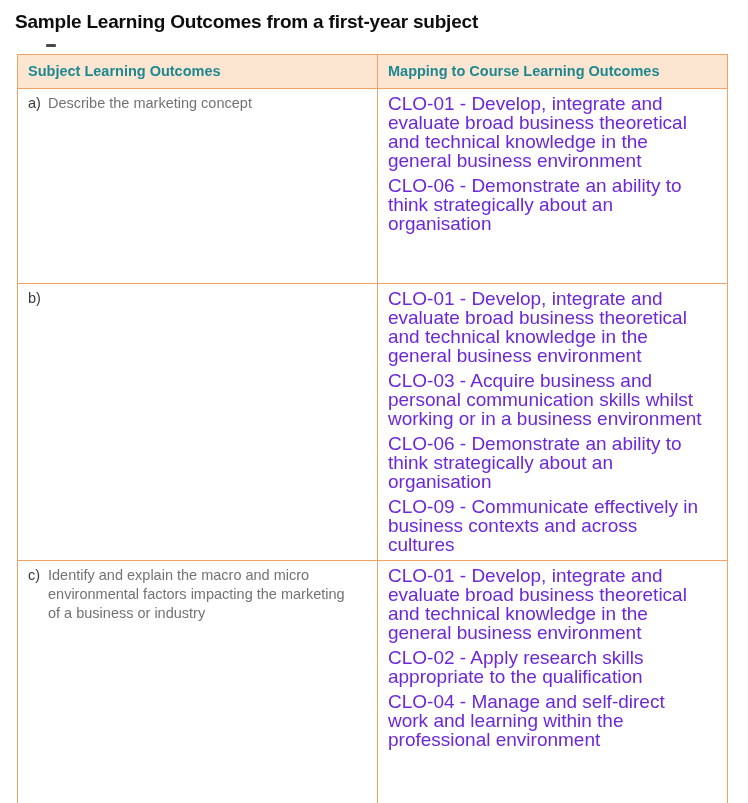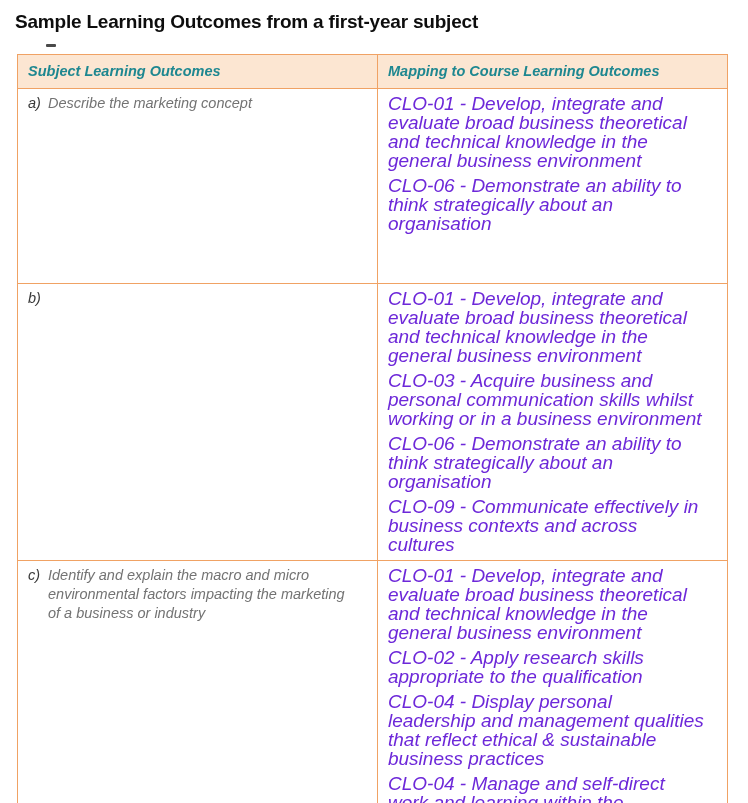--- a/index.html
+++ b/index.html
@@ -29,21 +29,21 @@
     border-radius: 1px;
   }
 
   .tbl {
     position: absolute;
     left: 17px; top: 54px;
     width: 711px;
     border: 1.5px solid #F0A264;
     background: #ffffff;
   }
-  .tr { display: flex; border-top: 1.5px solid #F0A264; font-style: italic; }
+  .tr { display: flex; border-top: 1.5px solid #F0A264; }
   .tr.header-row { border-top: none; background: #FCE6D2; }
 
   .td { padding: 5px 10px 6px 10px; }
   .td.left  { width: 360px; }
   .td.right { width: 351px; border-left: 1.5px solid #F0A264; }
 
   .header-row .td { padding: 7px 10px; min-height: 33px; }
   .th-text {
     font-size: 14.5px;
     font-weight: 700;
@@ -129,19 +129,18 @@
     <div class="tr row-c">
       <div class="td left">
         <div class="outcome-wrap">
           <span class="outcome-label">c)</span>
           <div class="outcome-text">Identify and explain the macro and micro environmental factors impacting the marketing of a business or industry</div>
         </div>
       </div>
       <div class="td right">
         <p>CLO-01 - Develop, integrate and evaluate broad business theoretical and technical knowledge in the general business environment</p>
         <p>CLO-02 - Apply research skills appropriate to the qualification</p>
-        <p>CLO-04 - Display personal leadership and management qualities that reflect ethical &amp; sustainable business practices</p>
         <p>CLO-04 - Manage and self-direct work and learning within the professional environment</p>
       </div>
     </div>
 
   </div>
 </div>
 
 </body></html>

